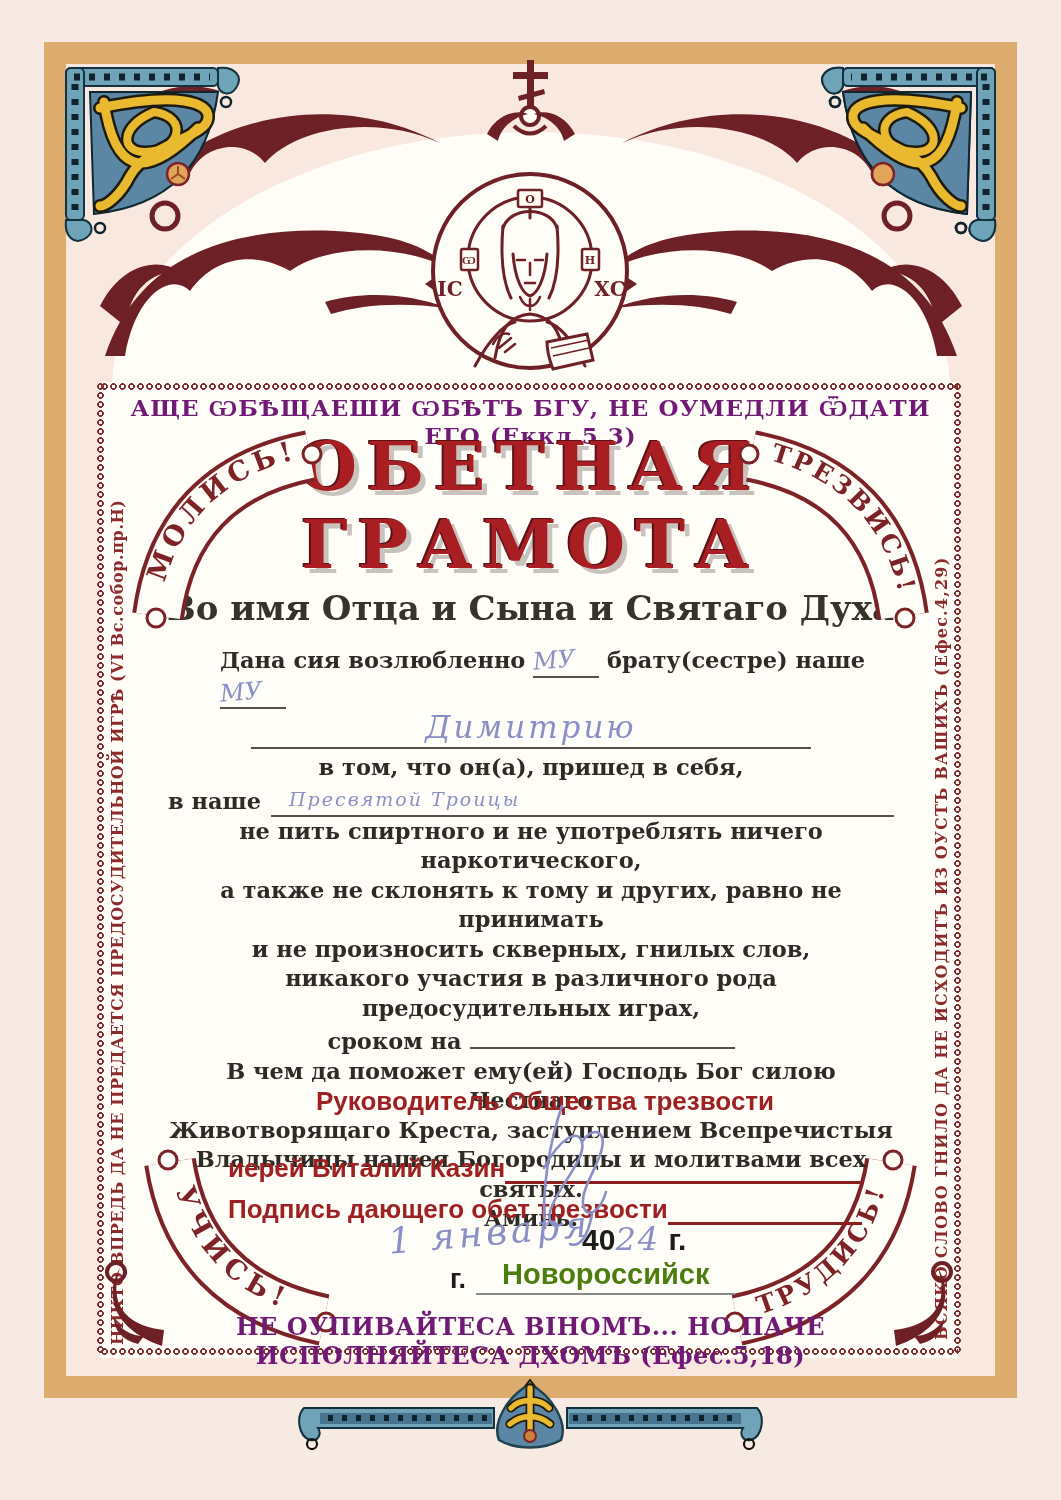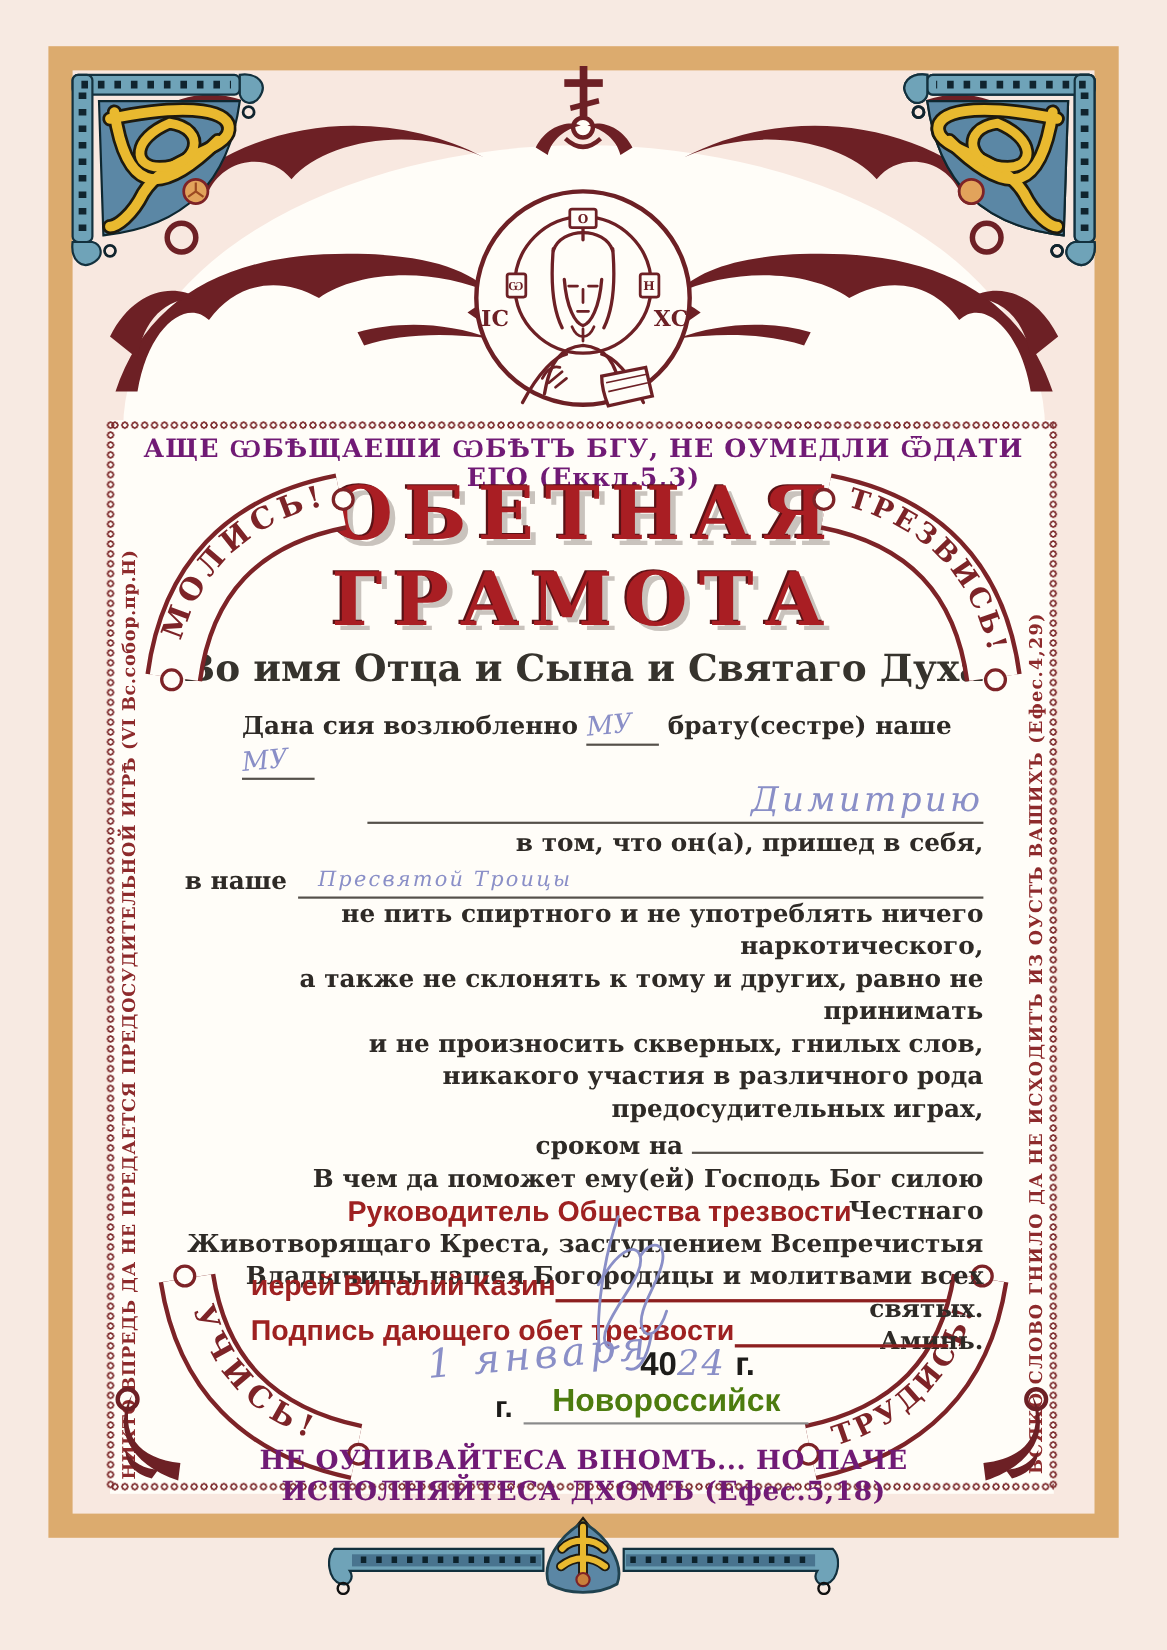--- a/index.html
+++ b/index.html
@@ -31,21 +31,21 @@
   
   .scroll{position:absolute;width:200px;height:205px;}
   .scroll text{font-family:"DejaVu Serif",serif;font-weight:bold;fill:#7d2327;}
   .sc-tl{left:128px;top:424px;}
   .sc-tr{right:128px;top:424px;}
   .sc-bl{left:138px;top:1142px;}
   .sc-br{right:138px;top:1142px;}
   
   .form{position:absolute;left:168px;width:726px;top:646px;color:#2e2a26;font-weight:bold;
         font-size:22.5px;line-height:29.5px;text-align:center;}
-  .fl{margin:0;text-align:right;}
+  .fl{margin:0;}
   .left-line{text-align:left;padding-left:52px;}
   .blank{display:inline-block;border-bottom:2px solid #55504a;}
   .hand{font-family:"DejaVu Serif",serif;font-style:italic;font-weight:normal;color:#8a8fc7;}
   .hand-small{display:inline-block;font-size:24px;transform:rotate(-5deg);line-height:10px;}
   .name-line{margin-top:4px;height:40px;}
   .name-line .blank{width:560px;height:34px;font-size:31px;letter-spacing:3px;}
   .temple-row{display:flex;align-items:flex-end;text-align:left;margin-top:1px;}
   .temple-row .blank{flex:1;margin-left:10px;font-size:19px;letter-spacing:2px;height:31px;line-height:31px;text-align:left;padding-left:18px;}
   .gap-blank{width:34px;height:20px;margin:0 6px;}
   .term .blank{width:265px;height:24px;margin-left:8px;}

